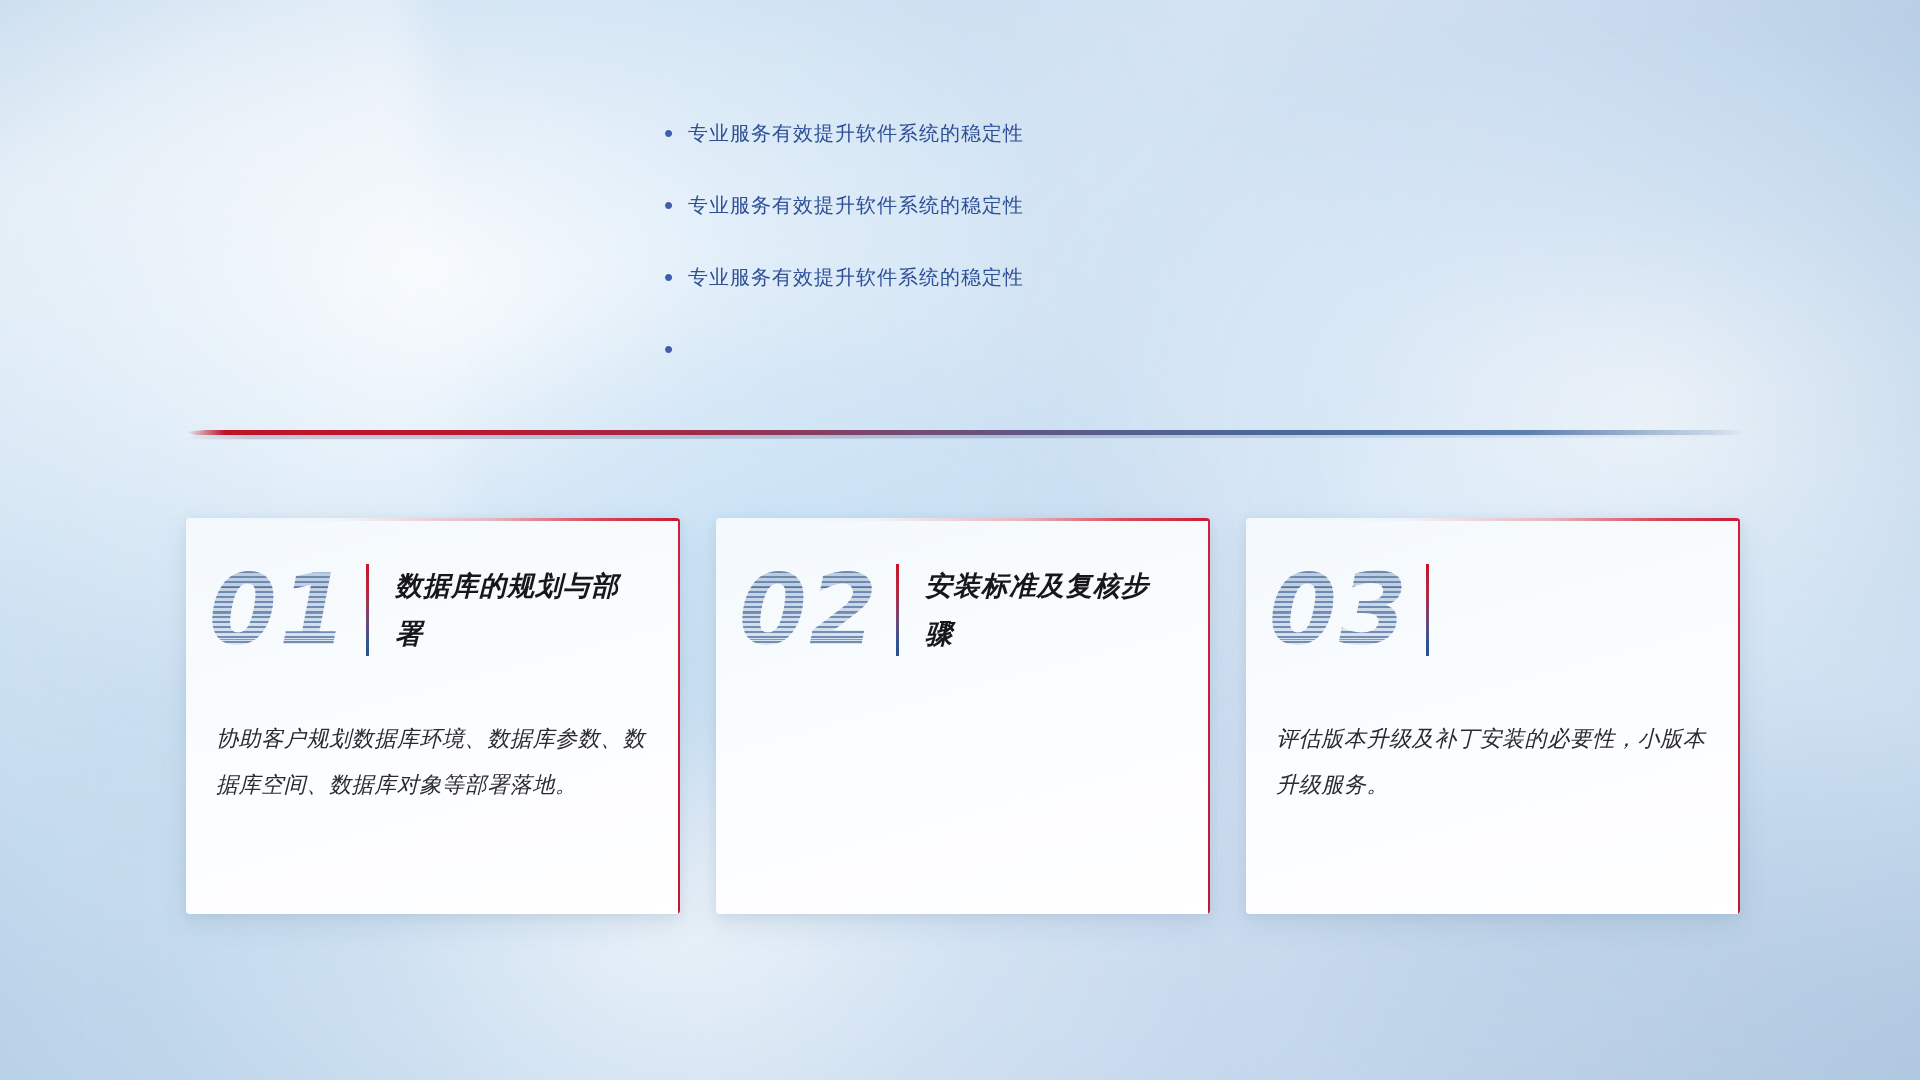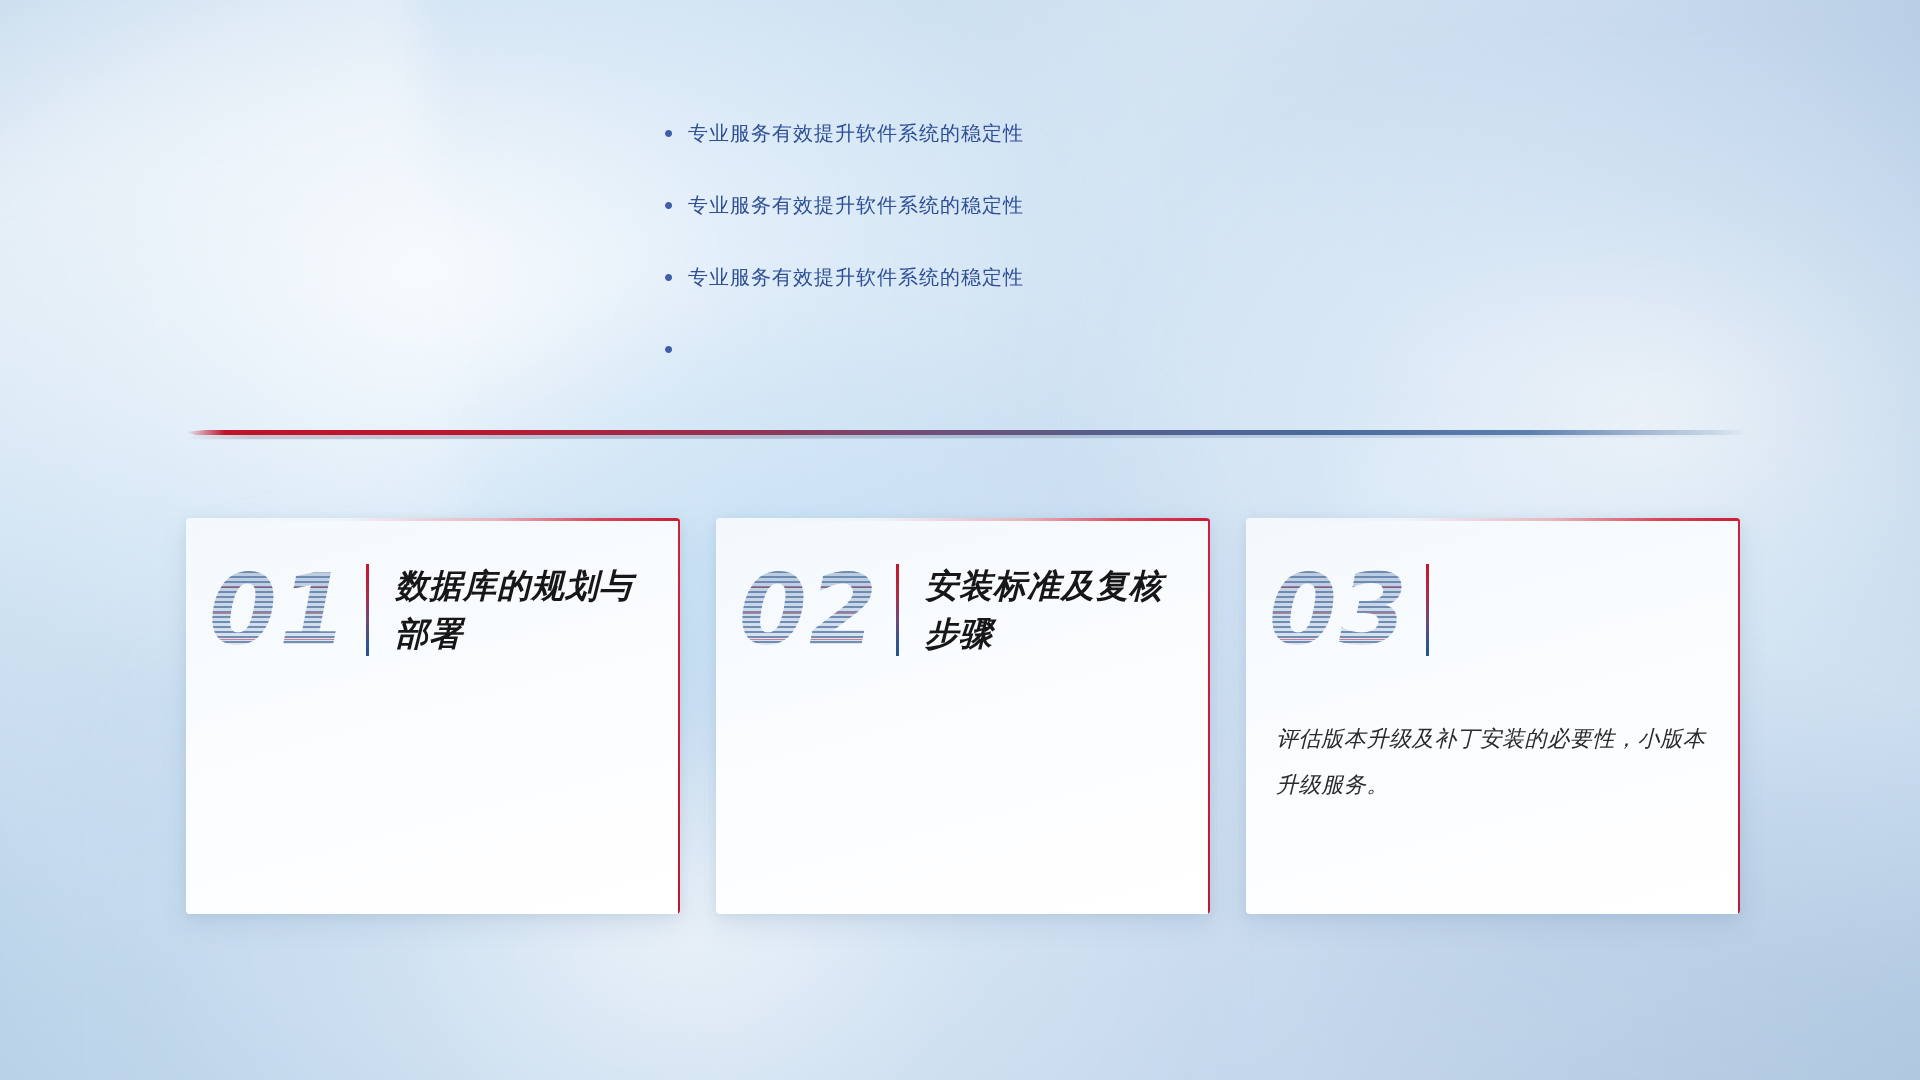--- a/index.html
+++ b/index.html
@@ -315,21 +315,21 @@
     margin: 0 26px 0 8px;
     background: linear-gradient(180deg,
         #c8152c 0%,
         #b12a45 34%,
         #6a4a79 62%,
         #2f5590 88%,
         #27518d 100%);
   }
   .card-title {
     color: #17171a;
-    font-size: 33px;
+    font-size: 27px;
     line-height: 48px;
     font-weight: 600;
     letter-spacing: 1px;
     max-width: 250px;
   }
 
   .card-desc {
     padding: 14px 34px 0 30px;
     color: #2b2b2f;
     font-size: 22px;
@@ -384,20 +384,21 @@
 
     <div class="card">
       <div class="card-topline"></div>
       <div class="card-head">
         <div class="card-number">01
           <span class="num-red">01</span>
         </div>
         <div class="card-divider"></div>
         <div class="card-title">数据库的规划与部署</div>
       </div>
+      <div class="card-desc">协助客户规划数据库环境、数据库参数、数据库空间、数据库对象等部署落地。</div>
     </div>
 
     <div class="card">
       <div class="card-topline"></div>
       <div class="card-head">
         <div class="card-number">02
           <span class="num-red">02</span>
         </div>
         <div class="card-divider"></div>
         <div class="card-title">安装标准及复核步骤</div>

